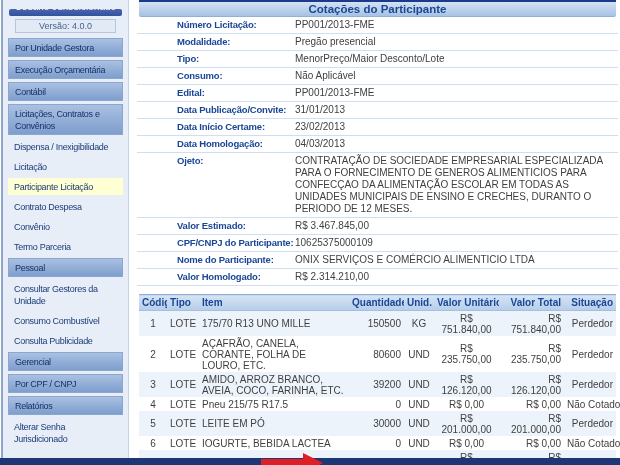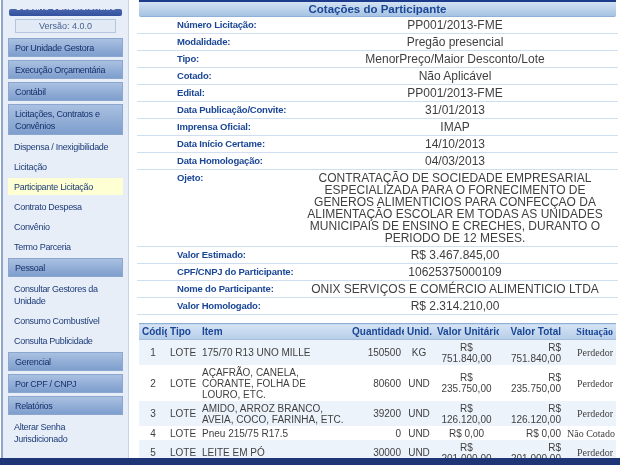--- a/index.html
+++ b/index.html
@@ -26,39 +26,39 @@
   #main { position:absolute; left:137px; top:0; width:481px; height:388px; background:#fff; }
   .title-bar { margin:0 2px; height:17px; line-height:15px; text-align:center;
              font-size:11.5px; font-weight:bold; color:#1a4696;
              background:linear-gradient(#d3e2f3,#a6c3e3);
              border-top:2px solid #1c3a8a; border-bottom:1px solid #90b0d8;
              border-radius:0 0 2px 2px; }
   .frow { display:flex; align-items:flex-start; border-bottom:1px solid #cfdff0;
              padding:2px 3px; min-height:16px; }
   .flabel { flex:none; width:118px; font-size:9.5px; letter-spacing:-0.2px; font-weight:bold;
              color:#1a4696; white-space:nowrap; line-height:12px;margin-left:37px; }
-  .fvalue { flex:1; font-size:12px; color:#3f3f3f; line-height:12px;text-align:center; }
+  .fvalue { flex:1; font-size:10px; color:#3f3f3f; line-height:12px; }
   .fvalue.upper { text-transform:uppercase; }
 
   
   table { width:477px; margin:8px 2px 0 2px; border-collapse:collapse; table-layout:fixed;
              font-size:10px; }
   th { background:linear-gradient(#d5e3f4,#b6cde9); color:#1a4696; font-weight:bold;
              border-top:1px solid #8fafd6; border-bottom:1px solid #a5bfe0;
              padding:2px 3px; white-space:nowrap; overflow:hidden; }
   td { padding:1.5px 3px; color:#3f3f3f; line-height:11px; vertical-align:middle; }
   tr.odd td { background:#edf3fb; }
   .c-codigo { width:28px; text-align:center; }
   .c-tipo   { width:32px; text-align:left; }
   .c-item   { width:150px; text-align:left; }
   .c-qtd    { width:55px; text-align:right; }
   .c-unid   { width:30px; text-align:center; }
   .c-vu     { width:65px; text-align:center; }
   .c-vt     { width:65px; text-align:right; }
-  .c-sit    { width:52px; text-align:right; white-space:nowrap;font-family:Liberation Serif, serif; }
+  .c-sit    { width:52px; text-align:right; white-space:nowrap; }
   th.c-codigo, th.c-tipo, th.c-item { text-align:left; }
   th.c-codigo { text-align:center; }
 
   
   .cell-rel { position:relative; overflow:visible; }
   .red-arrow { position:absolute; left:62px; top:50%; transform:translateY(-50%);
              width:62px; height:20px; z-index:5; }
   .red-arrow .shaft { position:absolute; left:0; top:6px; width:42px; height:8px; background:#dd1f26; }
   .red-arrow .head { position:absolute; left:42px; top:0; width:0; height:0;
              border-left:20px solid #dd1f26; border-top:10px solid transparent;
@@ -108,38 +108,34 @@
       </div>
     <div class="frow">
         <span class="flabel">Modalidade:</span>
         <span class="fvalue">Pregão presencial</span>
       </div>
     <div class="frow">
         <span class="flabel">Tipo:</span>
         <span class="fvalue">MenorPreço/Maior Desconto/Lote</span>
       </div>
     <div class="frow">
-        <span class="flabel">Cotado:</span>
+        <span class="flabel">Consumo:</span>
         <span class="fvalue">Não Aplicável</span>
       </div>
     <div class="frow">
         <span class="flabel">Edital:</span>
         <span class="fvalue">PP001/2013-FME</span>
       </div>
     <div class="frow">
         <span class="flabel">Data Publicação/Convite:</span>
         <span class="fvalue">31/01/2013</span>
       </div>
     <div class="frow">
-        <span class="flabel">Imprensa Oficial:</span>
-        <span class="fvalue">IMAP</span>
-      </div>
-    <div class="frow">
         <span class="flabel">Data Início Certame:</span>
-        <span class="fvalue">14/10/2013</span>
+        <span class="fvalue">23/02/2013</span>
       </div>
     <div class="frow">
         <span class="flabel">Data Homologação:</span>
         <span class="fvalue">04/03/2013</span>
       </div>
     <div class="frow">
         <span class="flabel">Ojeto:</span>
         <span class="fvalue upper">CONTRATAÇÃO DE SOCIEDADE EMPRESARIAL ESPECIALIZADA PARA O FORNECIMENTO DE GENEROS ALIMENTICIOS PARA CONFECÇAO DA ALIMENTAÇÃO ESCOLAR EM TODAS AS UNIDADES MUNICIPAIS DE ENSINO E CRECHES, DURANTO O PERIODO DE 12 MESES.</span>
       </div>
     <div class="frow">

